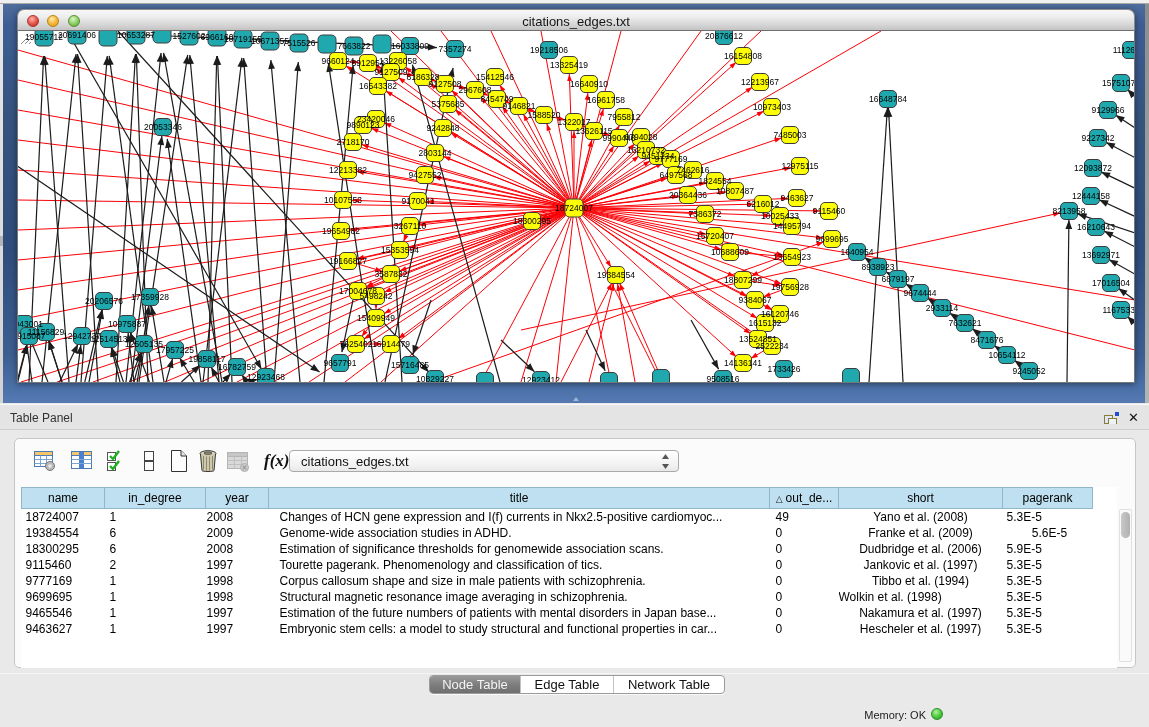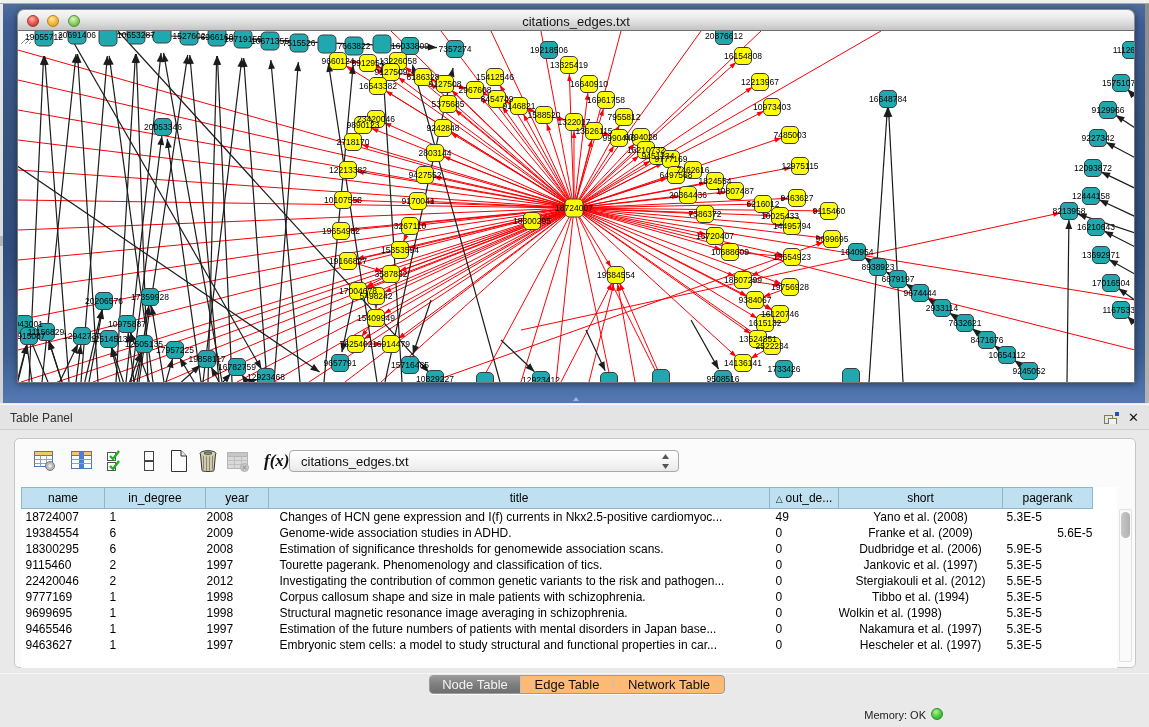--- a/index.html
+++ b/index.html
@@ -61,21 +61,21 @@
        font-weight:normal; font-size:12px; height:21px; text-align:center; overflow:hidden; white-space:nowrap;margin-left:16px; }
   th:first-child { border-left:1px solid #8fb6ca; }
   td { height:16px; overflow:hidden; white-space:nowrap; font-size:12px; }
   .sort-tri { display:inline-block; margin-right:3px; font-size:9px; color:#222; }
   .vscroll { position:absolute; right:3px; top:70px; width:13px; height:153px; background:#fafafa; border:1px solid #e0e0e0; border-radius:2px; }
   .vscroll .thumb { position:absolute; left:1px; top:2px; width:9px; height:26px; border-radius:5px;
                     background:linear-gradient(90deg,#c8c8c8,#b0b0b0); }
 
   .tabs-divider { position:absolute; left:0; top:270px; width:1149px; height:1px; background:#c8c8c8; border-bottom:1px solid #f5f5f5; }
   .seg-control { position:absolute; left:429px; top:272px; height:19px; display:flex; border:1px solid #9b9b9b; border-radius:4px;
-                 overflow:hidden; background:#fdba74; box-shadow:0 1px 0 rgba(255,255,255,0.7); }
+                 overflow:hidden; background:#ffffff; box-shadow:0 1px 0 rgba(255,255,255,0.7); }
   .seg { font-size:13px; color:#111; text-align:center; line-height:17px; padding:0; }
   .seg.sel { background:linear-gradient(180deg,#9a9a9a,#7e7e7e 50%,#6f6f6f); color:#f4f4f4; }
   .seg + .seg { border-left:1px solid #c2c2c2; }
 
   .status-text { position:absolute; right:33px; top:306px; font-size:11px; color:#222; }
   .status-dot { position:absolute; right:16px; top:305px; width:12px; height:12px; border-radius:50%;
                 background:radial-gradient(circle at 4px 3px,#b4f0a0,#57d045 45%,#2fae2c 80%); border:1px solid #2a8f28; }
 </style>
 </head>
 <body>
@@ -882,48 +882,39 @@
                 <td style="text-align: center;">Yano et al. (2008)</td>
                 <td style="text-align: left; padding-left: 4px;">5.3E-5</td>
               </tr>
               <tr>
                 <td style="text-align: left; padding-left: 4px;">19384554</td>
                 <td style="text-align: left; padding-left: 5px;">6</td>
                 <td style="text-align: left; padding-left: 1px;">2009</td>
                 <td style="text-align: left; padding-left: 11px;">Genome-wide association studies in ADHD.</td>
                 <td style="text-align: left; padding-left: 6px;">0</td>
                 <td style="text-align: center;">Franke et al. (2009)</td>
-                <td style="text-align: right; padding-left: 4px;">5.6E-5</td>
+                <td style="text-align: center; padding-left: 4px;">5.6E-5</td>
               </tr>
               <tr>
                 <td style="text-align: left; padding-left: 4px;">18300295</td>
                 <td style="text-align: left; padding-left: 5px;">6</td>
                 <td style="text-align: left; padding-left: 1px;">2008</td>
                 <td style="text-align: left; padding-left: 11px;">Estimation of significance thresholds for genomewide association scans.</td>
                 <td style="text-align: left; padding-left: 6px;">0</td>
                 <td style="text-align: center;">Dudbridge et al. (2006)</td>
                 <td style="text-align: left; padding-left: 4px;">5.9E-5</td>
               </tr>
               <tr>
                 <td style="text-align: left; padding-left: 4px;">9115460</td>
                 <td style="text-align: left; padding-left: 5px;">2</td>
                 <td style="text-align: left; padding-left: 1px;">1997</td>
                 <td style="text-align: left; padding-left: 11px;">Tourette pagerank. Phenomenology and classification of tics.</td>
                 <td style="text-align: left; padding-left: 6px;">0</td>
                 <td style="text-align: center;">Jankovic et al. (1997)</td>
                 <td style="text-align: left; padding-left: 4px;">5.3E-5</td>
-              </tr>
-              <tr>
-                <td style="text-align: left; padding-left: 4px;">22420046</td>
-                <td style="text-align: left; padding-left: 5px;">2</td>
-                <td style="text-align: left; padding-left: 1px;">2012</td>
-                <td style="text-align: left; padding-left: 11px;">Investigating the contribution of common genetic variants to the risk and pathogen...</td>
-                <td style="text-align: left; padding-left: 6px;">0</td>
-                <td style="text-align: center;">Stergiakouli et al. (2012)</td>
-                <td style="text-align: left; padding-left: 4px;">5.5E-5</td>
               </tr>
               <tr>
                 <td style="text-align: left; padding-left: 4px;">9777169</td>
                 <td style="text-align: left; padding-left: 5px;">1</td>
                 <td style="text-align: left; padding-left: 1px;">1998</td>
                 <td style="text-align: left; padding-left: 11px;">Corpus callosum shape and size in male patients with schizophrenia.</td>
                 <td style="text-align: left; padding-left: 6px;">0</td>
                 <td style="text-align: center;">Tibbo et al. (1994)</td>
                 <td style="text-align: left; padding-left: 4px;">5.3E-5</td>
               </tr>

